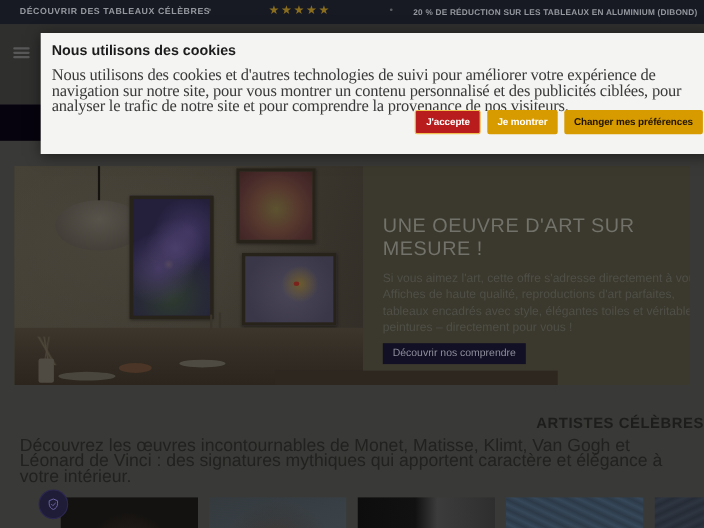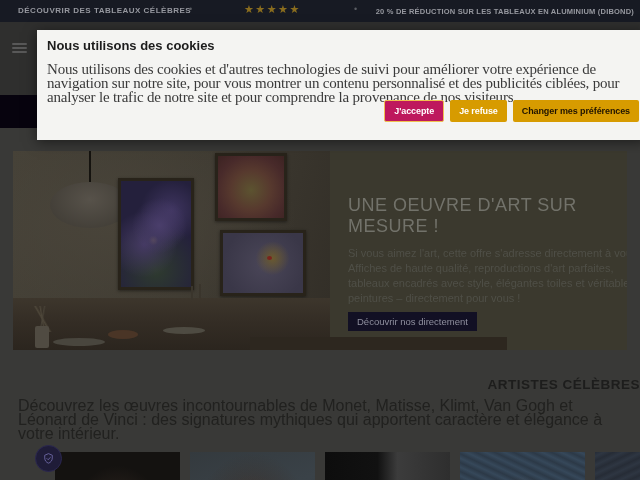--- a/index.html
+++ b/index.html
@@ -90,21 +90,21 @@
                    display:flex; align-items:center; justify-content:center; }
 
   
   .cookie-dialog { position:absolute; left:37px; top:30px; width:609px; height:110px;
                    background:#f4f4f2; box-shadow:0 2px 12px rgba(0,0,0,.5); padding:8px 10px; z-index:10; }
   .cd-title { font-size:13px; font-weight:bold; color:#1c1c1c; }
   .cd-body  { margin-top:9px; font-size:15px; line-height:14px; color:#3a3a3a; letter-spacing:-0.2px;font-family:Liberation Serif, serif; }
   .cd-btns  { position:absolute; right:7px; top:70px; display:flex; gap:6px; }
   .cd-btns button { border:none; border-radius:2px; padding:5px 9px; font-size:9px; font-weight:bold;
                     font-family:"Liberation Sans", sans-serif; cursor:pointer; letter-spacing:-0.1px; }
-  .btn-accept { background:#be185d; border:1px solid #f0c050 !important; color:#ffffff; }
+  .btn-accept { background:#b91c1c; border:1px solid #f0c050 !important; color:#ffffff; }
   .btn-refuse { background:#d79b00; color:#ffffff; }
   .btn-prefs  { background:#d79b00; color:#201400; }
 </style>
 </head>
 <body>
 
 <div class="screen">
 
   <div class="topbar">
     <span class="tb-left">DÉCOUVRIR DES TABLEAUX CÉLÈBRES</span>
@@ -143,21 +143,21 @@
         <div class="candle c2"></div>
         <div class="plate1"></div>
         <div class="plate2"></div>
         <div class="bowl"></div>
       </div>
     </div>
     <div class="bench"></div>
     <div class="hero-panel">
       <h2 class="hero-title">UNE OEUVRE D'ART SUR MESURE !</h2>
       <p class="hero-desc">Si vous aimez l'art, cette offre s'adresse directement à vous. Affiches de haute qualité, reproductions d'art parfaites, tableaux encadrés avec style, élégantes toiles et véritables peintures – directement pour vous !</p>
-      <a class="hero-cta">Découvrir nos directement</a>
+      <a class="hero-cta">Découvrir nos comprendre</a>
     </div>
   </section>
 
   <h3 class="artists-title">ARTISTES CÉLÈBRES</h3>
   <p class="artists-desc">Découvrez les œuvres incontournables de Monet, Matisse, Klimt, Van Gogh et Léonard de Vinci : des signatures mythiques qui apportent caractère et élégance à votre intérieur.</p>
 
   <div class="thumbs">
     <div class="thumb">
         <div class="art art1"></div>
       </div>
@@ -180,18 +180,18 @@
       <path d="M12 3l7 3v5c0 4.6-3 8.4-7 9.6C8 19.4 5 15.6 5 11V6z" fill="none" stroke="#6f6aa8" stroke-width="1.6"></path>
       <path d="M9 12l2.2 2.2L15.5 10" fill="none" stroke="#6f6aa8" stroke-width="1.6" stroke-linecap="round" stroke-linejoin="round"></path>
     </svg>
   </div>
 
   <div class="cookie-dialog">
     <h1 class="cd-title">Nous utilisons des cookies</h1>
     <p class="cd-body">Nous utilisons des cookies et d'autres technologies de suivi pour améliorer votre expérience de navigation sur notre site, pour vous montrer un contenu personnalisé et des publicités ciblées, pour analyser le trafic de notre site et pour comprendre la provenance de nos visiteurs.</p>
     <div class="cd-btns">
       <button class="btn-accept">J'accepte</button>
-      <button class="btn-refuse">Je refuse</button>
+      <button class="btn-refuse">Je montrer</button>
       <button class="btn-prefs">Changer mes préférences</button>
     </div>
   </div>
 
 </div>
 
 </body></html>

